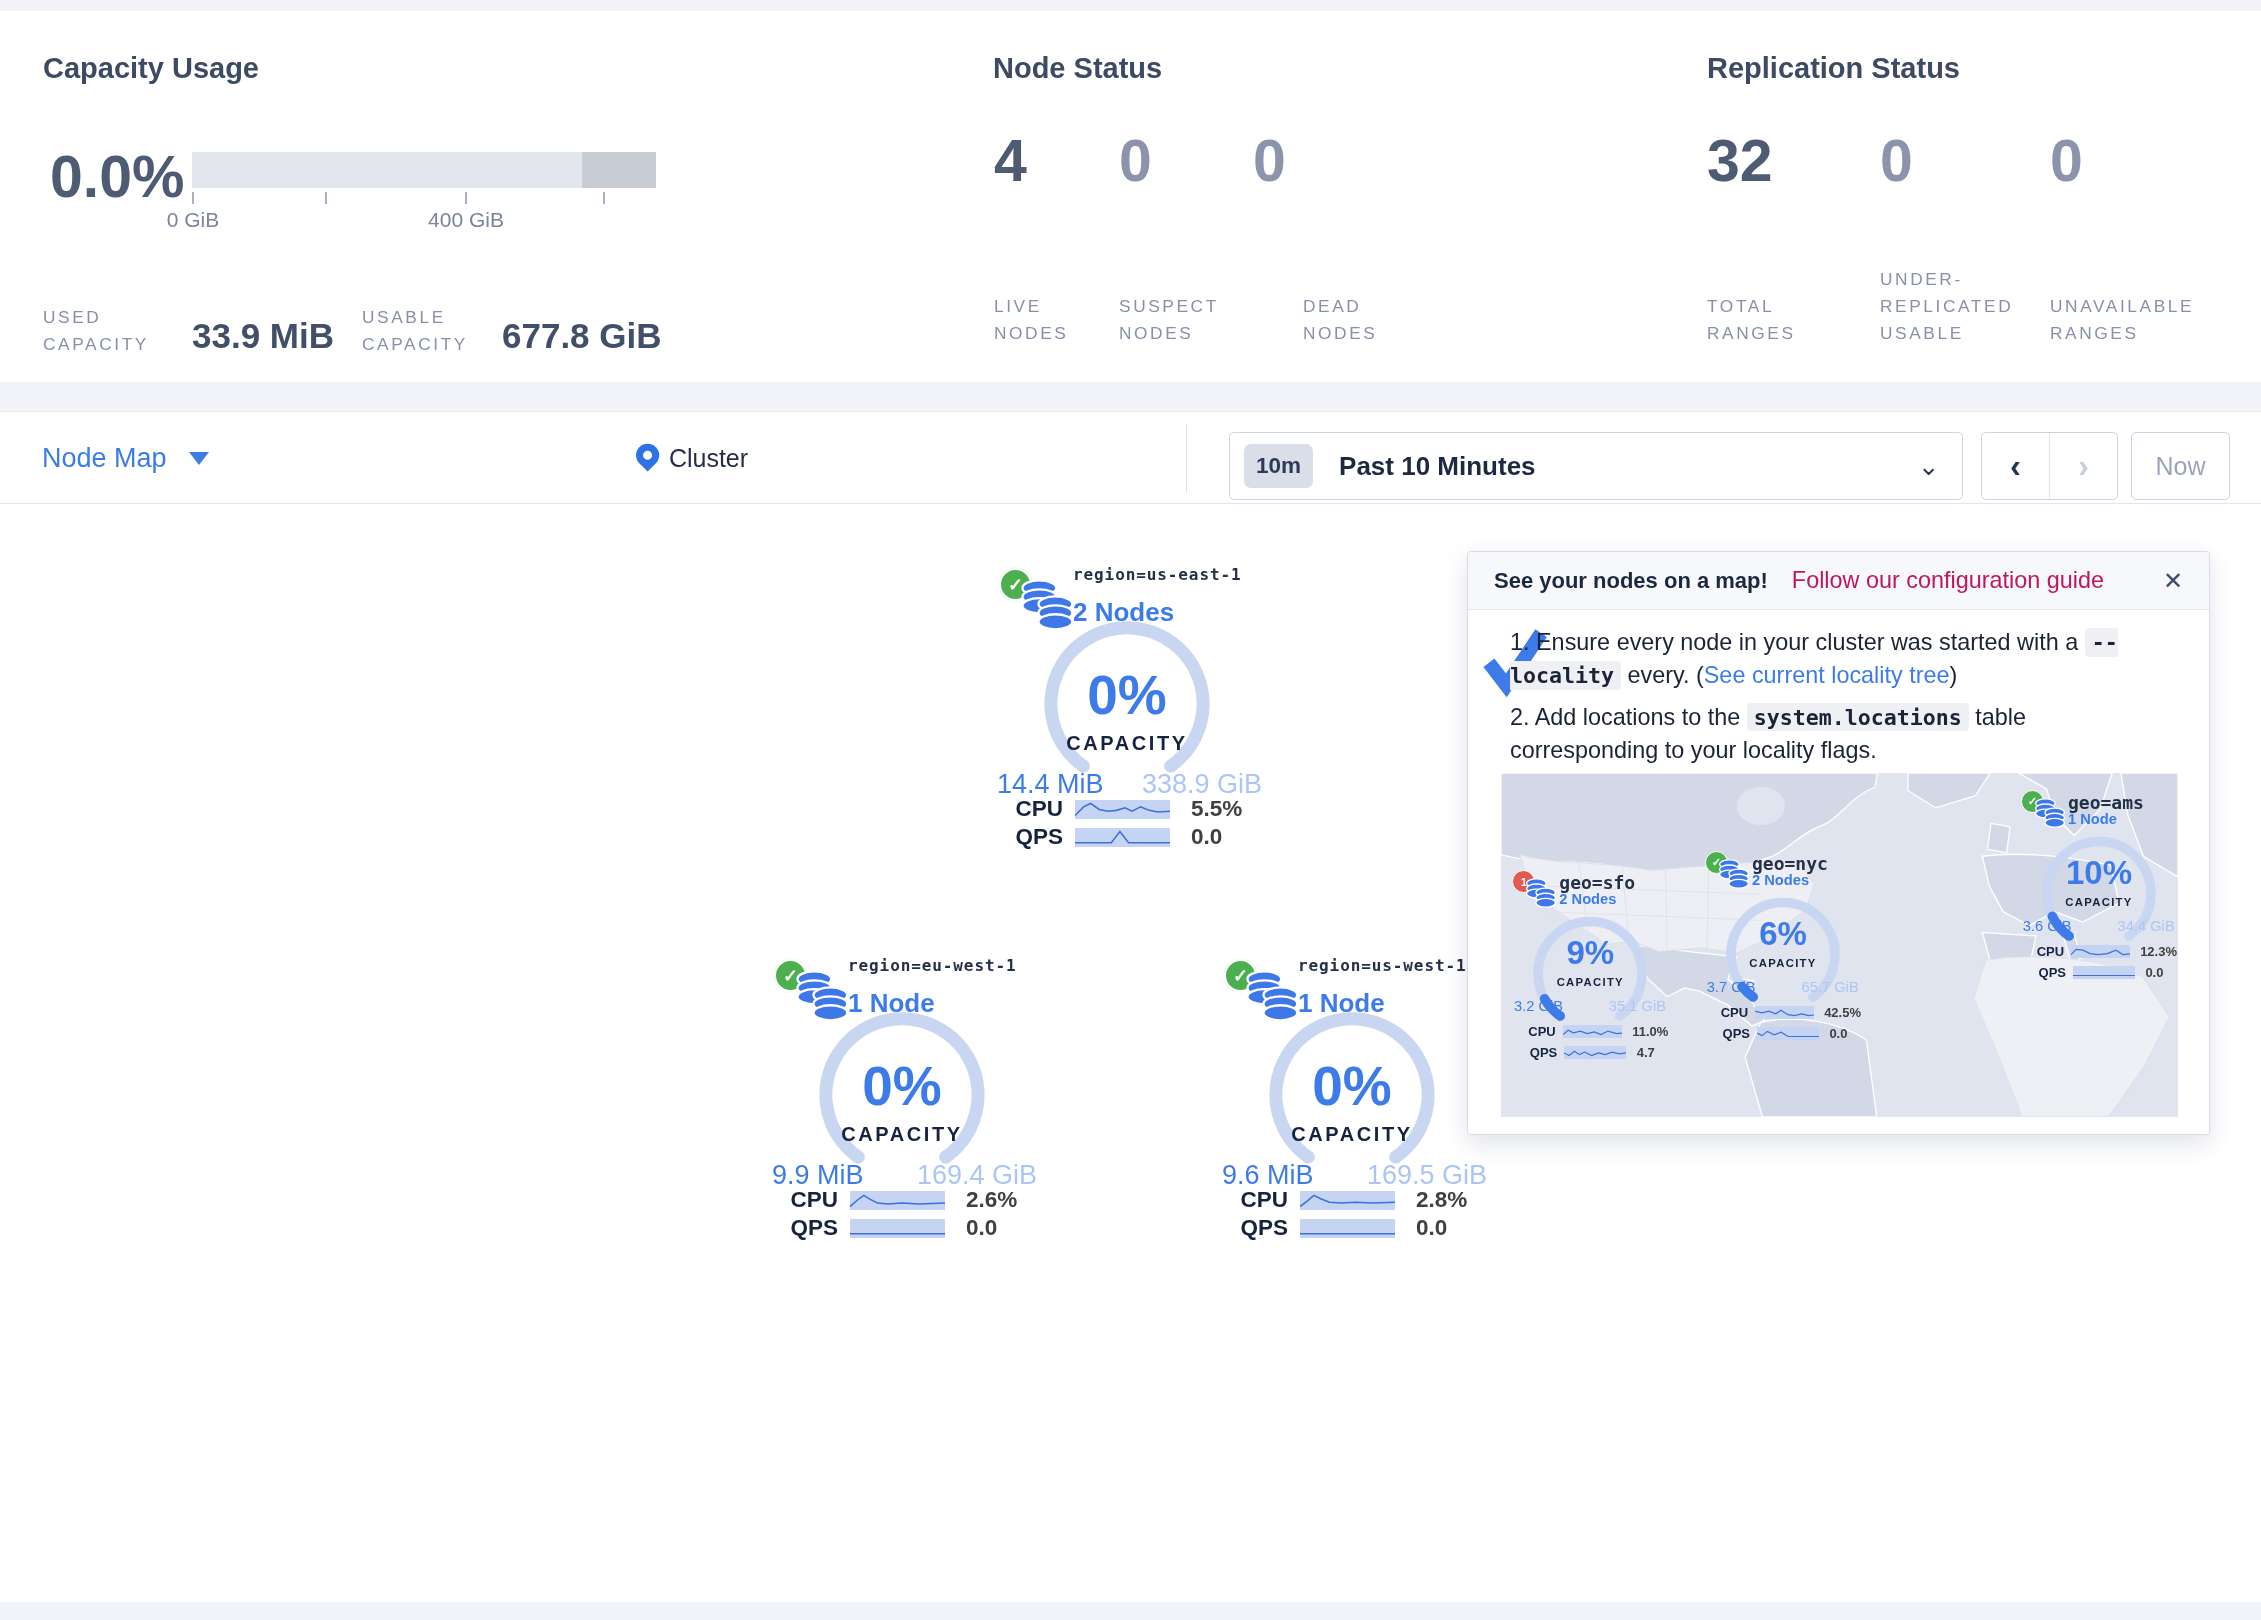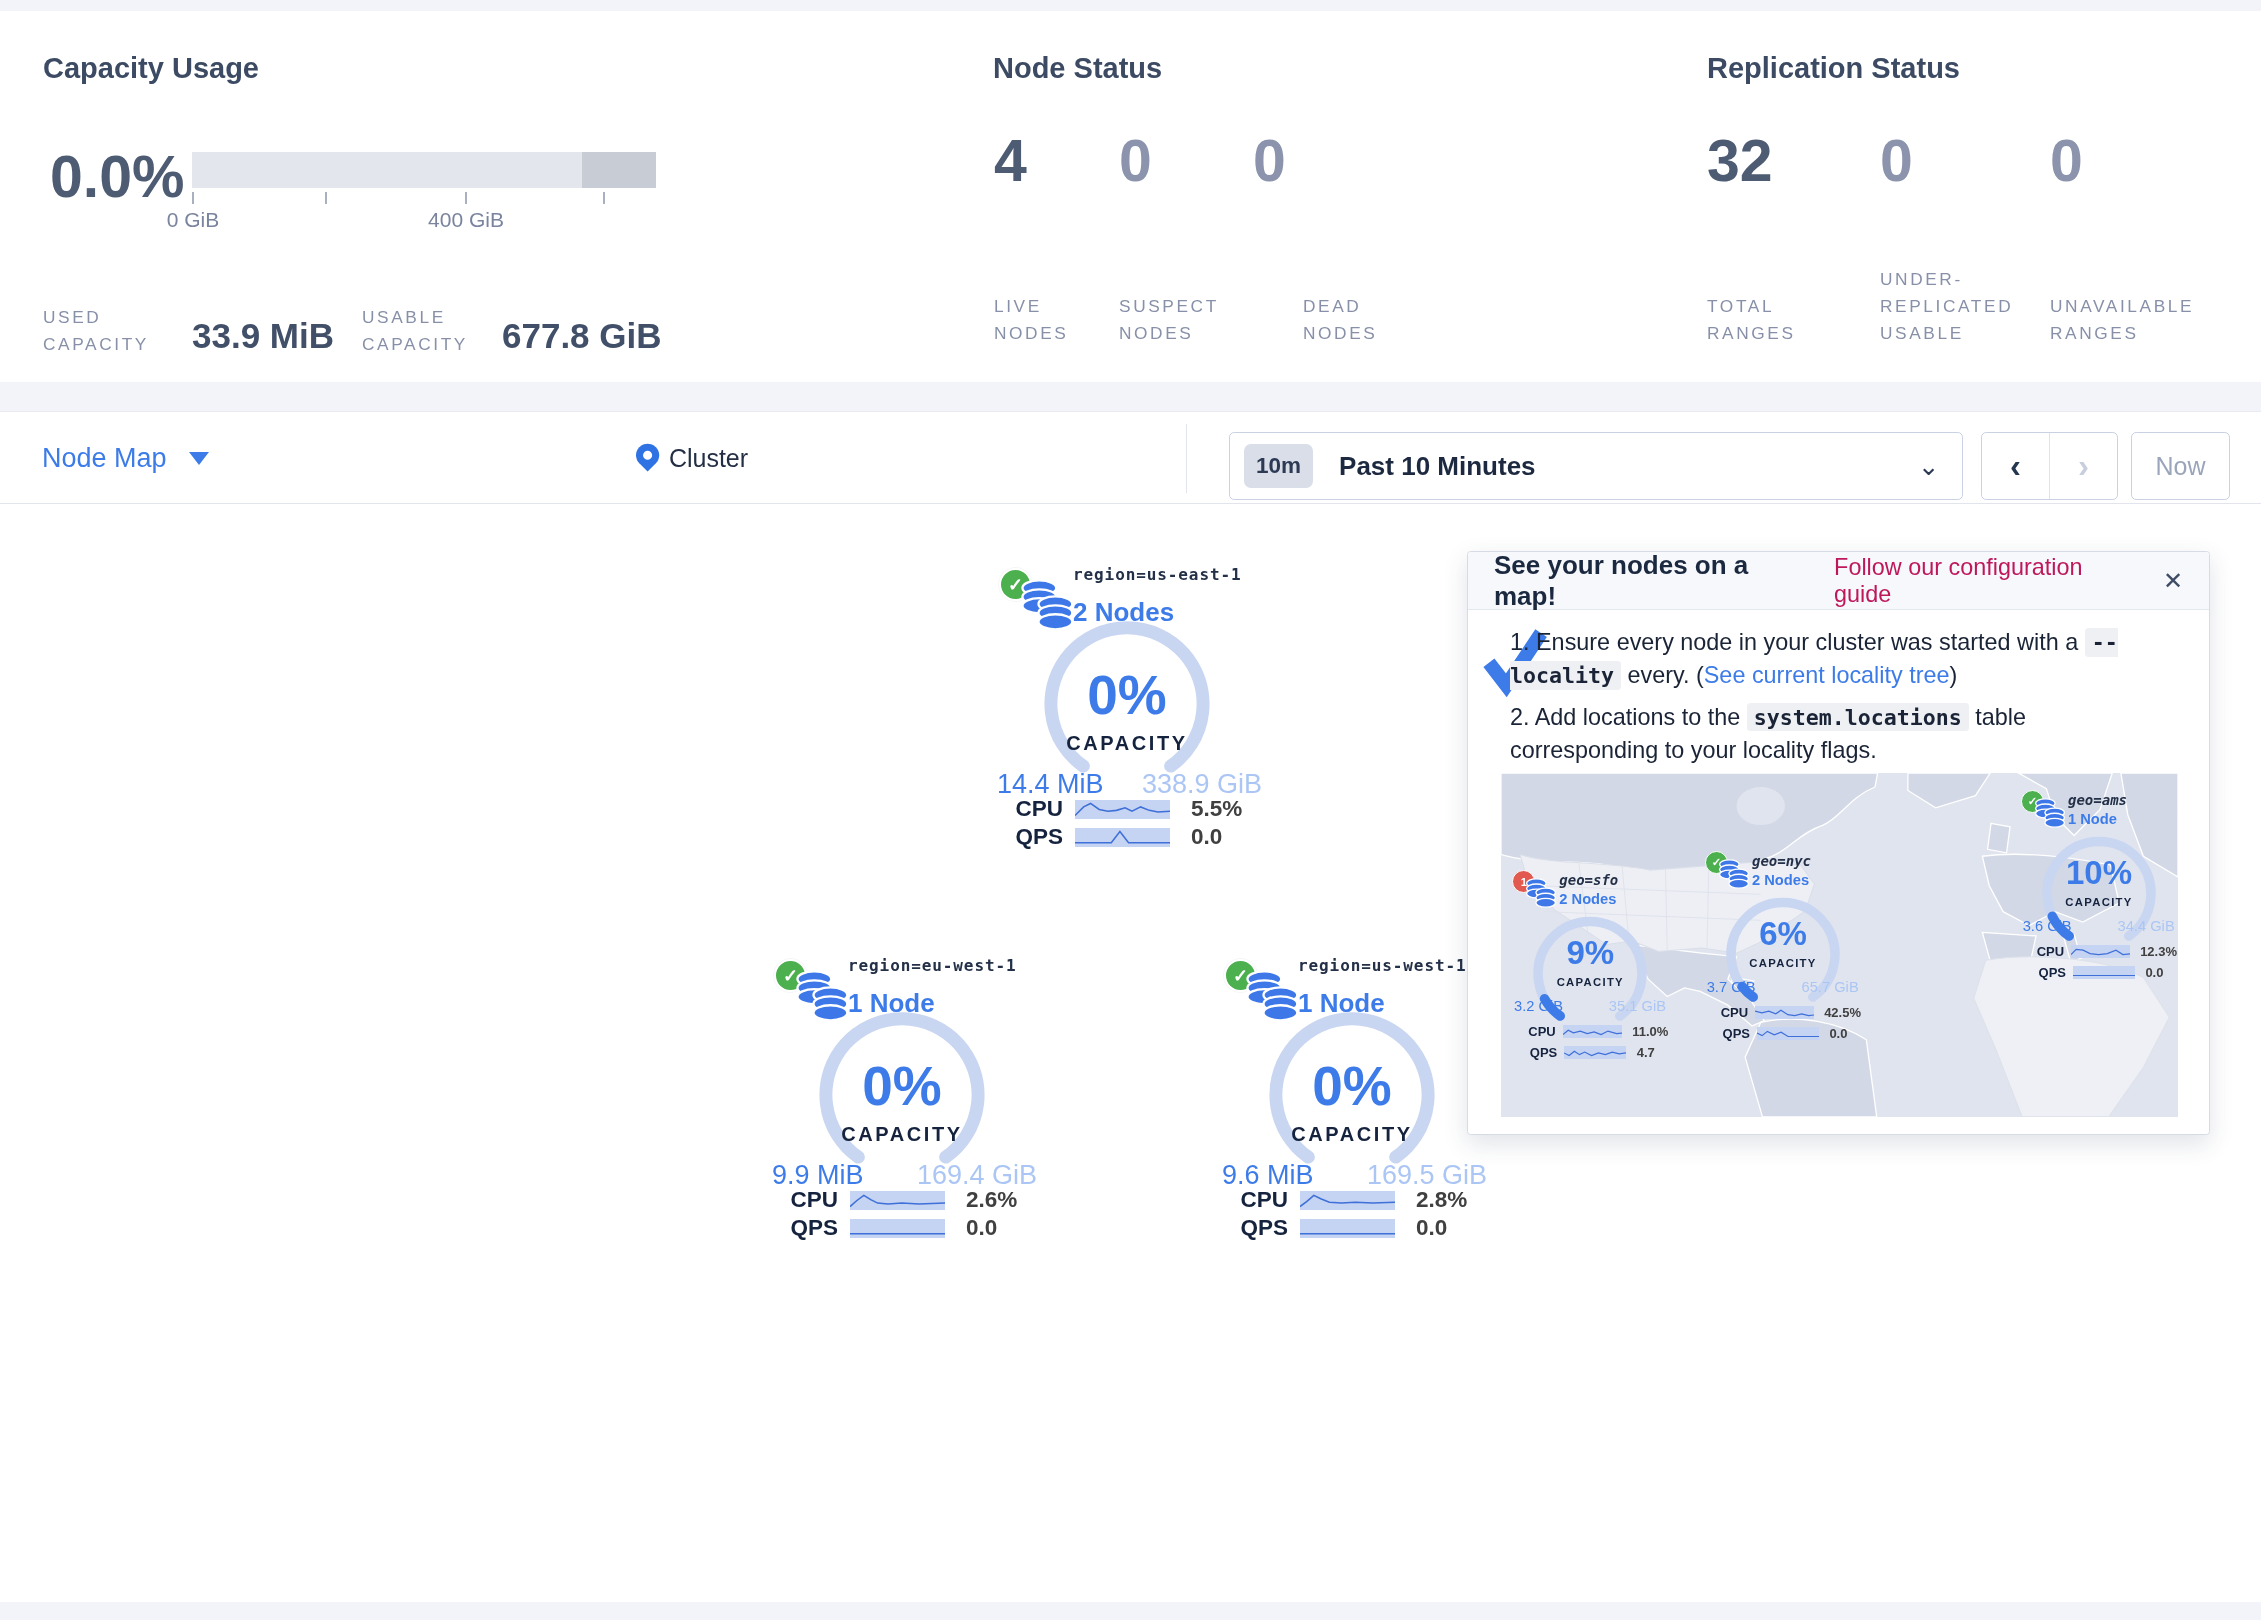--- a/index.html
+++ b/index.html
@@ -55,36 +55,36 @@
   .node .vals .t{color:#abc6f4;}
   .row{position:absolute;display:flex;align-items:center;}
   .node .row{left:52px;width:286px;}
   .node .row.cpu{top:235px;} .node .row.qps{top:263px;}
   .row .rl{font-size:22.5px;font-weight:bold;color:#15233f;width:78px;text-align:right;padding-right:12px;box-sizing:border-box;}
   .row .spark{background:#c4d4f2;}
   .row .rv{font-size:22.5px;font-weight:bold;color:#404040;padding-left:21px;}
   
   .popup{position:absolute;left:1467px;top:551px;width:743px;height:584px;background:#fff;border:0.9px solid #d6dbe5;border-radius:3.5px;box-shadow:0 8.7px 24px rgba(40,55,90,0.14);box-sizing:border-box;}
   .popup .hdr{height:57px;background:#f7f8fb;border-bottom:0.9px solid #e3e7ee;border-radius:3.5px 3.5px 0 0;display:flex;align-items:center;padding:0 26px;gap:24px;}
-  .popup .hdr .t{font-size:26px;font-weight:bold;color:#1b2940;}
+  .popup .hdr .t{font-size:22px;font-weight:bold;color:#1b2940;}
   .popup .hdr .lnk{font-size:23.4px;color:#be185d;cursor:pointer;}
   .popup .hdr .x{margin-left:auto;font-size:24px;color:#3f4c66;cursor:pointer;}
   .steps{position:absolute;left:42px;top:74px;width:668px;font-size:23.4px;color:#1a2436;line-height:33px;}
   .steps .step{margin-bottom:8.7px;}
   .code{font-family:"DejaVu Sans Mono", monospace;background:#eef0f4;border-radius:3.5px;padding:1.7px 7px;font-size:21.6px;font-weight:bold;color:#1a2436;}
   .steps a{color:#3d7ce8;text-decoration:none;cursor:pointer;}
   .bigcheck{position:absolute;left:7px;top:69px;}
   .mapbox{position:absolute;left:33px;top:221px;width:677px;height:344px;overflow:hidden;background:#e0e4ee;}
   
   .mini{position:absolute;width:156px;height:208px;cursor:pointer;}
   .mini .badge{position:absolute;left:0px;top:0px;width:21px;height:21px;border-radius:50%;border:1.7px solid #fff;color:#fff;font-size:11.3px;font-weight:bold;display:flex;align-items:center;justify-content:center;}
   .mini .badge.ok{background:#4db04f;}
   .mini .badge.warn{background:#e25950;}
   .mini .dbicon{position:absolute;left:12px;top:7px;width:33px;height:31px;}
-  .mini .region{position:absolute;left:47px;top:1.7px;font-family:"DejaVu Sans Mono", monospace;font-size:14px;font-weight:bold;color:#233047;white-space:nowrap;font-style:italic;}
+  .mini .region{position:absolute;left:47px;top:1.7px;font-family:"DejaVu Sans Mono", monospace;font-size:18px;font-weight:bold;color:#233047;white-space:nowrap;}
   .mini .count{position:absolute;left:47px;top:21px;font-size:14.7px;font-weight:bold;color:#3d7ce8;}
   .mini .gauge{position:absolute;left:13px;top:36px;}
   .mini .pct{position:absolute;left:0;top:64px;width:156px;text-align:center;font-size:33px;font-weight:bold;color:#3d7ce8;}
   .mini .caplbl{position:absolute;left:0;top:106px;width:156px;text-align:center;font-size:11.3px;font-weight:bold;letter-spacing:1.3px;color:#15233f;}
   .mini .vals{position:absolute;left:1.7px;top:128px;width:152px;display:flex;justify-content:space-between;font-size:14.7px;}
   .mini .vals .u{color:#3d7ce8;} .mini .vals .t{color:#abc6f4;}
   .mini .row{left:12px;width:144px;}
   .mini .row.cpu{top:154px;} .mini .row.qps{top:175px;}
   .mini .rl{font-size:13px;width:40px;padding-right:7px;}
   .mini .rv{font-size:13px;padding-left:10.4px;}

